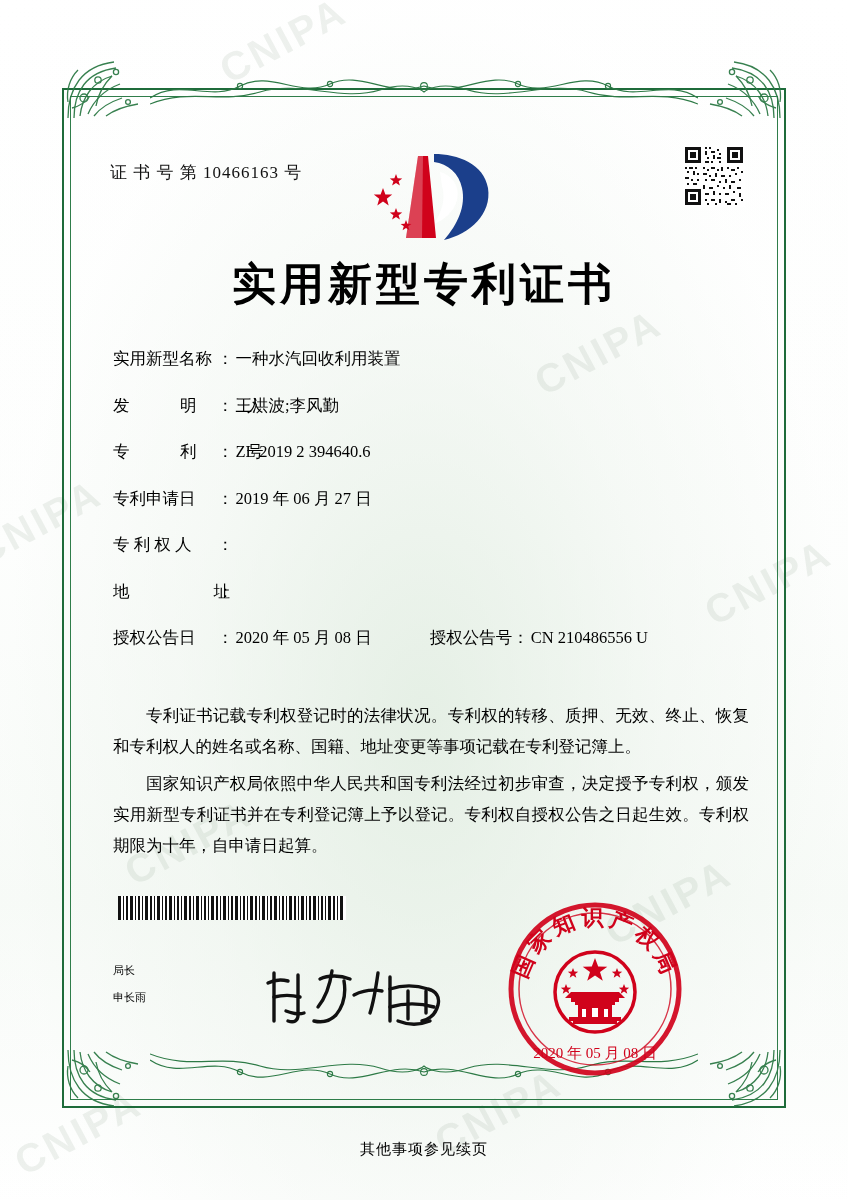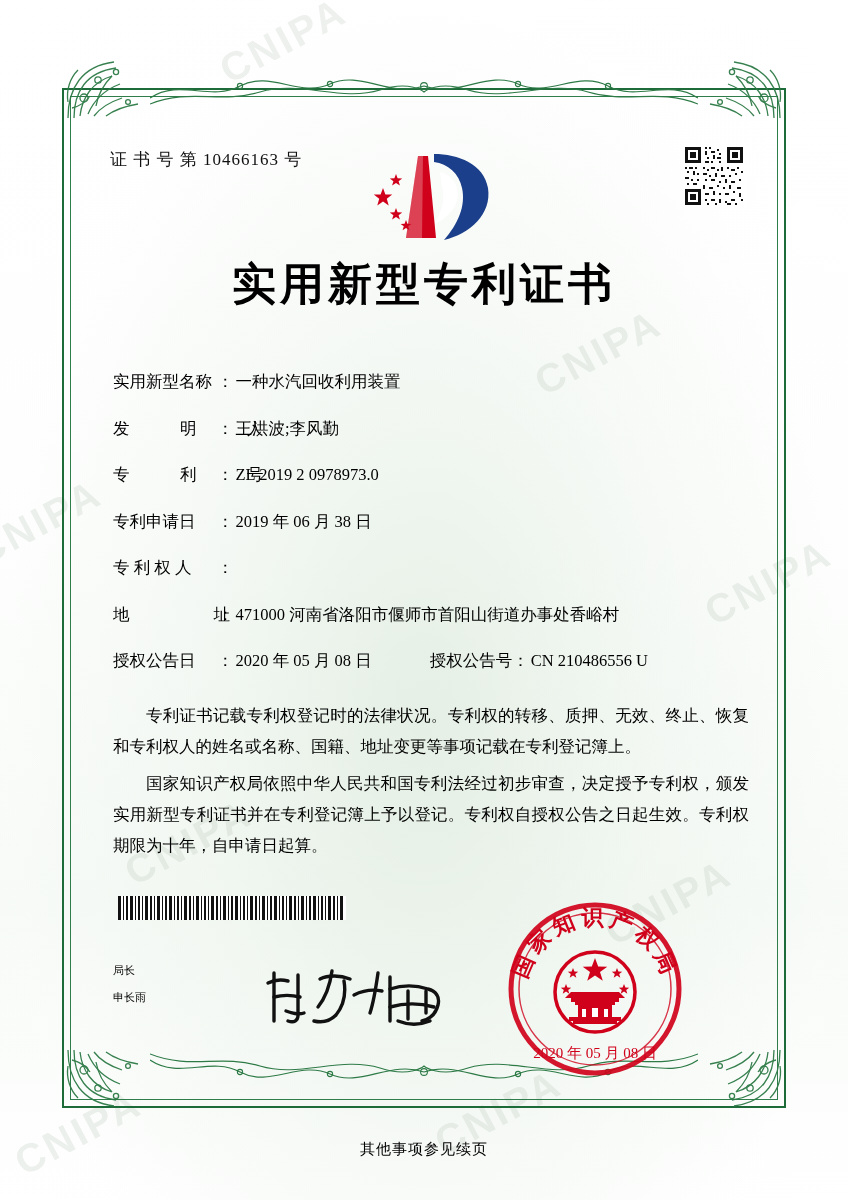--- a/index.html
+++ b/index.html
@@ -78,21 +78,21 @@
   .edge-bottom {
     position: absolute;
     left: 150px; top: 1052px; width: 548px; height: 38px;
     color: #2d7a46;
     transform: scaleY(-1);
   }
 
   
   .cert-no {
     position: absolute;
-    left: 110px; top: 148px;
+    left: 110px; top: 161px;
     font-size: 17px;
     color: #111;
     letter-spacing: 1px;
   }
   .qr {
     position: absolute;
     left: 683px; top: 145px;
     width: 62px; height: 62px;
     background: #fff;
   }
@@ -115,21 +115,20 @@
     letter-spacing: 4px;
     color: #000;
     font-family: Liberation Sans, sans-serif;
   }
 
   
   .fields {
     position: absolute;
     left: 113px; top: 348px;
     width: 640px;
-    margin-top: 23px;
   }
   .frow {
     display: flex;
     align-items: baseline;
     margin-bottom: 24.5px;
     font-size: 16.5px;
     color: #000;
   }
   .flabel {
     width: 104px;
@@ -419,35 +418,34 @@
       <span class="fvalue">一种水汽回收利用装置</span>
     </div>
     <div class="frow">
       <span class="flabel sp2">发　明　人</span>
       <span class="fcolon">：</span>
       <span class="fvalue">王洪波;李风勤</span>
     </div>
     <div class="frow">
       <span class="flabel sp2">专　利　号</span>
       <span class="fcolon">：</span>
-      <span class="fvalue">ZL 2019 2 0978973.0</span>
+      <span class="fvalue">ZL 2019 2 394640.6</span>
     </div>
     <div class="frow">
       <span class="flabel">专利申请日</span>
       <span class="fcolon">：</span>
-      <span class="fvalue">2019 年 06 月 38 日</span>
+      <span class="fvalue">2019 年 06 月 27 日</span>
     </div>
     <div class="frow">
       <span class="flabel">专 利 权 人</span>
       <span class="fcolon">：</span>
     </div>
     <div class="frow">
       <span class="flabel sp2">地　　址</span>
       <span class="fcolon">：</span>
-      <span class="fvalue">471000 河南省洛阳市偃师市首阳山街道办事处香峪村</span>
     </div>
     <div class="frow">
       <span class="flabel">授权公告日</span>
       <span class="fcolon">：</span>
       <span class="fvalue">2020 年 05 月 08 日</span>
       <span class="gap"></span>
       <span>授权公告号</span>
       <span class="fcolon">：</span>
       <span class="fvalue">CN 210486556 U</span>
     </div>

